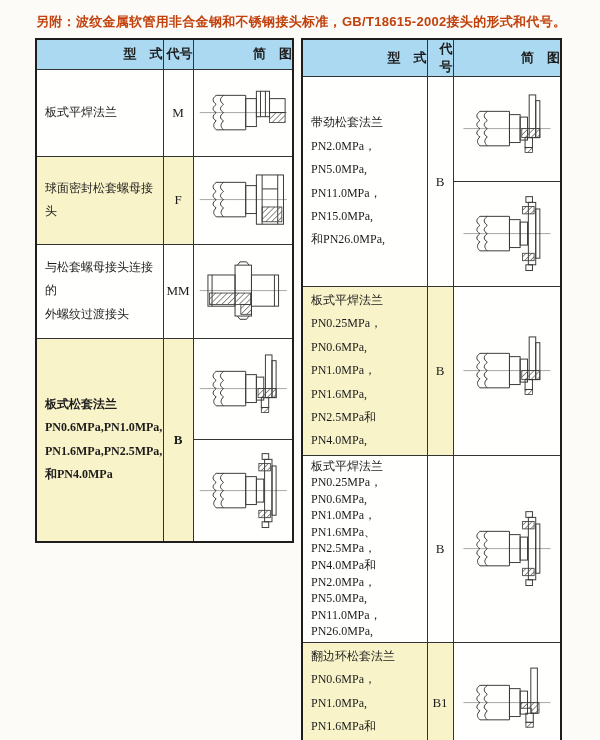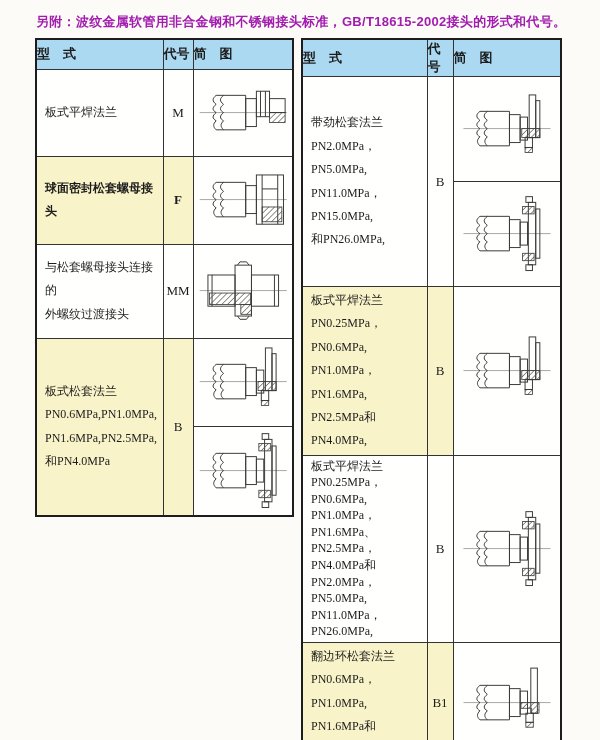--- a/index.html
+++ b/index.html
@@ -12,39 +12,39 @@
   html,body{width:600px;height:740px;}
   body{
     background:#fcfbf7;
     font-family:"Liberation Sans","DejaVu Sans",sans-serif;
     color:#1c1c1c;
     position:relative;
     overflow:hidden;
   }
   .page-title{
     position:absolute;left:36px;top:13px;width:540px;
-    font-size:13px;font-weight:600;letter-spacing:.3px;color:#a21caf;
+    font-size:13px;font-weight:600;letter-spacing:.3px;color:#c2410c;
   }
   .tables{
     position:absolute;left:35px;top:38px;
     display:flex;gap:7px;align-items:flex-start;
   }
   table.jt{
     border-collapse:collapse;table-layout:fixed;
     background:#fffffd;
     border:2px solid #1d1d1d;
   }
   table.jt th,table.jt td{
     border:1px solid var(--border);
     vertical-align:middle;
   }
   table.jt thead tr{height:30px;}
   table.jt th{
     background:var(--header-bg);
-    font-size:13px;font-weight:700;text-align:left;
+    font-size:13px;font-weight:700;text-align:right;
     font-family:"Liberation Serif","DejaVu Serif","DejaVu Sans",serif;
   }
   td.c-type{
     font-size:12px;line-height:1.95;
     padding:2px 4px 2px 8px;
     white-space:pre-line;
     font-family:"Liberation Serif","DejaVu Serif","DejaVu Sans",serif;
   }
   td.c-type.tight{line-height:1.38;}
   td.c-code{
@@ -101,21 +101,21 @@
                   <rect class="o" x="71" y="21" width="16" height="31"></rect>
                   <line class="o" x1="76" y1="21" x2="76" y2="52"></line>
                   <line class="o" x1="82" y1="21" x2="82" y2="52"></line>
                   <rect class="o" x="87" y="30" width="19" height="17"></rect>
                   <rect fill="url(#h1)" stroke="#3a3a3a" stroke-width="1" x="87" y="47" width="19" height="12"></rect>
                 </svg>
               </div>
             </div>
           </td>
         </tr>
-        <tr class="hl" style="height: 88px; font-weight: bold;">
+        <tr class="hl" style="height: 88px;">
           <td class="c-type">球面密封松套螺母接头</td>
           <td class="c-code">F</td>
           <td class="c-diag">
             <div class="dwrap">
               <div class="dcell">
                 <svg viewBox="0 0 110 95" width="100" height="78">
                   <defs>
                     <pattern id="h2" width="5" height="5" patternTransform="rotate(45)" patternUnits="userSpaceOnUse">
                       <line x1="0" y1="0" x2="0" y2="5" stroke="#555" stroke-width="1.6"></line>
                     </pattern>
@@ -155,21 +155,21 @@
                   <path class="o" d="M48 16 l3 -4 h8 l3 4 M48 78 l3 4 h8 l3 -4"></path>
                   <rect class="o" x="65" y="28" width="33" height="38"></rect>
                   <line class="o" x1="93" y1="28" x2="93" y2="66"></line>
                   <rect fill="url(#h3)" stroke="#3a3a3a" stroke-width="1" x="14" y="50" width="50" height="14"></rect>
                   <path fill="url(#h3)" stroke="#3a3a3a" stroke-width="1" d="M52 64 h13 v12 h-13 z"></path>
                 </svg>
               </div>
             </div>
           </td>
         </tr>
-        <tr class="hl" style="height: 178px;">
+        <tr class="hl" style="height: 204px; font-weight: bold;">
           <td class="c-type">板式松套法兰
 PN0.6MPa,PN1.0MPa,
 PN1.6MPa,PN2.5MPa,
 和PN4.0MPa</td>
           <td class="c-code">B</td>
           <td class="c-diag">
             <div class="dwrap">
               <div class="dcell">
                 <svg viewBox="0 0 110 95" width="100" height="78">
                   <defs>

